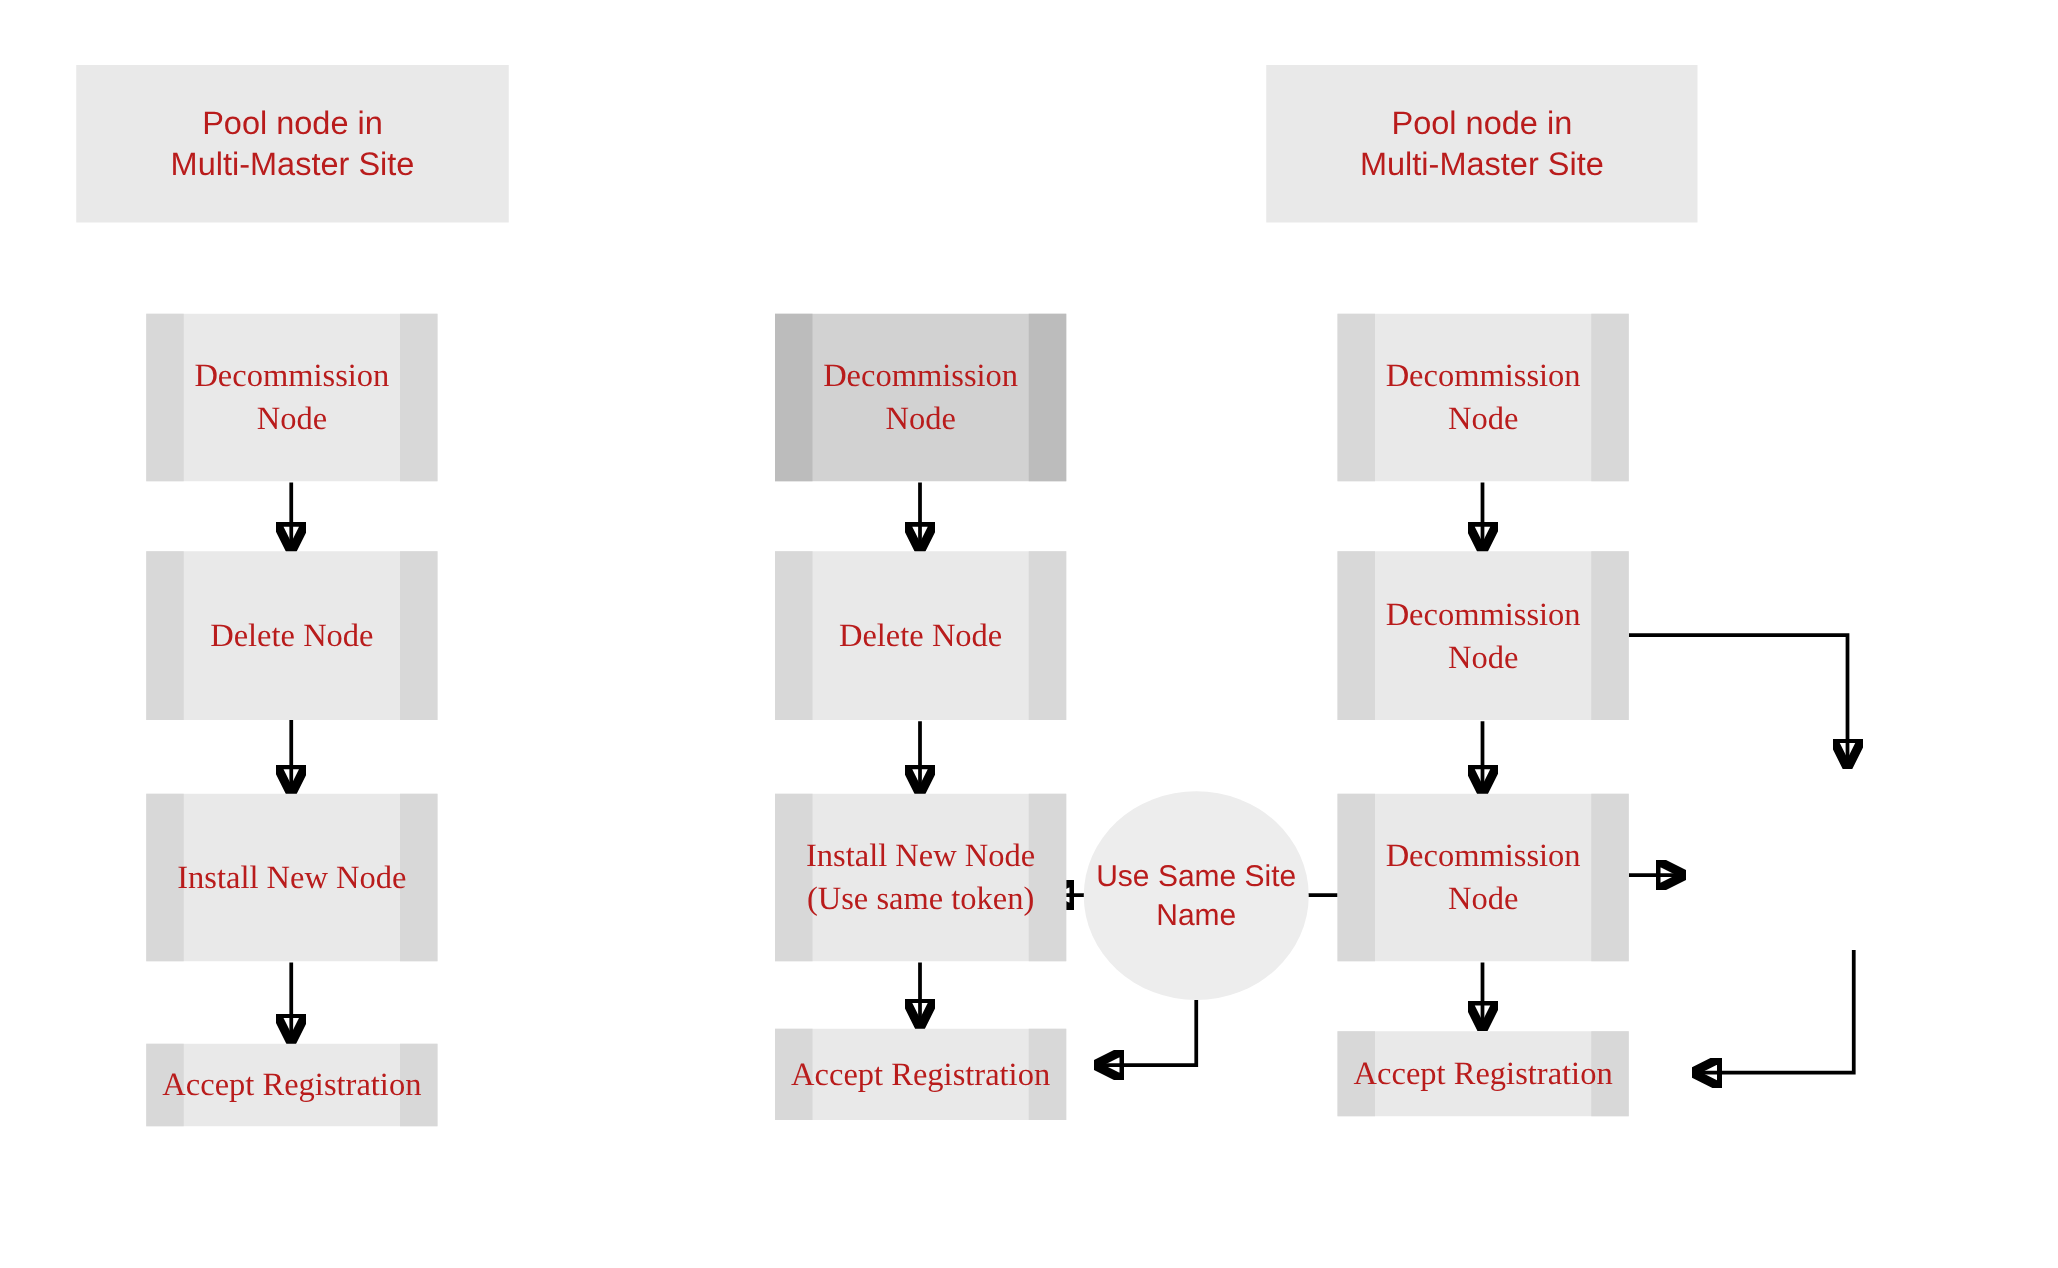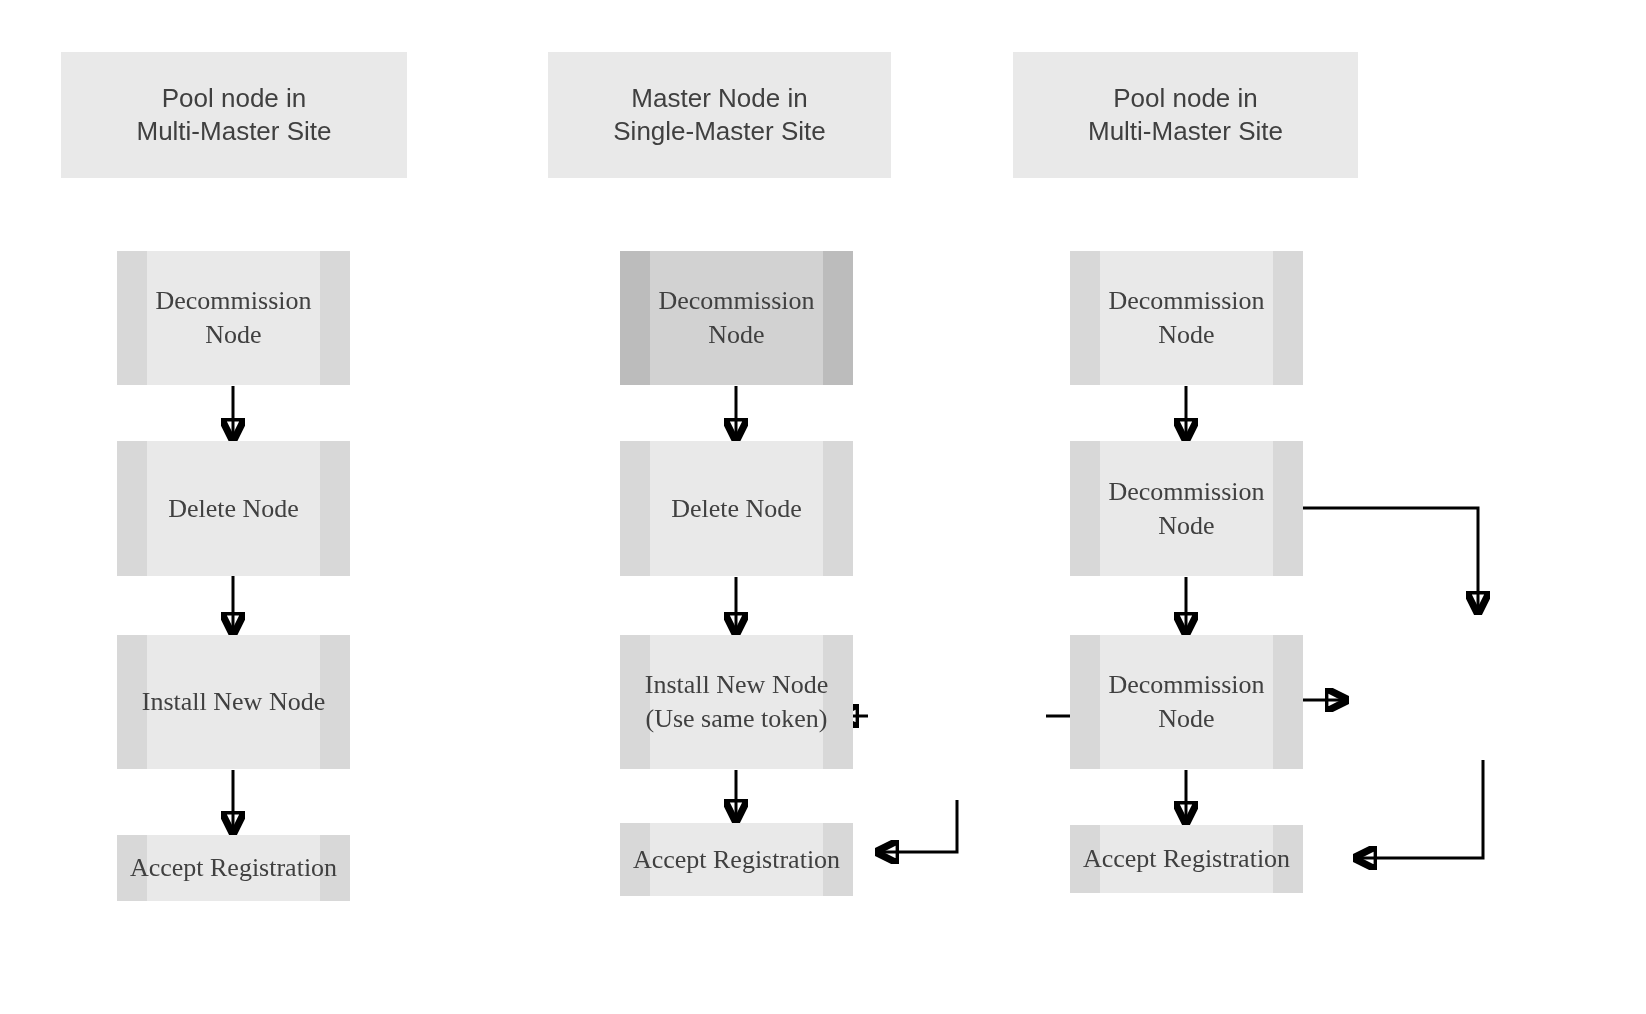--- a/index.html
+++ b/index.html
@@ -1,18 +1,18 @@
 <!DOCTYPE html>
 <html><head>
 <meta charset="utf-8">
 <style>
   html,body{margin:0;padding:0;background:#ffffff;}
   .canvas{
     position:relative;width:1646px;height:1014px;background:#ffffff;overflow:hidden;
-    font-family:"Liberation Sans",sans-serif;color:#404040;
+    font-family:"Liberation Sans",sans-serif;color:#b91c1c;
   }
   .connectors{position:absolute;left:0;top:0;width:1646px;height:1014px;pointer-events:none;}
   .connectors line,.connectors path{stroke:#000;stroke-width:3;fill:none;}
 
   .header{
     position:absolute;top:52px;height:126px;background:#e9e9e9;
     display:flex;align-items:center;justify-content:center;text-align:center;
     font-size:26px;line-height:33px;white-space:pre;
   }
   .box{position:absolute;width:233px;background:#e9e9e9;font-family:Liberation Serif, serif;}
@@ -59,22 +59,20 @@
     <line x1="1046" y1="716" x2="1090" y2="716" marker-end="url(#arrow)"></line>
     <path d="M957,800 L957,852 L880,852" marker-end="url(#arrow)"></path>
 
     <path d="M1303,508 L1478,508 L1478,610" marker-end="url(#arrow)"></path>
     <line x1="1303" y1="700" x2="1344" y2="700" marker-end="url(#arrow)"></line>
     <path d="M1483,760 L1483,858 L1358,858" marker-end="url(#arrow)"></path>
   </svg>
 
   <div class="header" style="left:61px;width:346px">Pool node in
 Multi-Master Site</div>
-  <div class="header" style="left:548px;width:343px">Master Node in
-Single-Master Site</div>
   <div class="header" style="left:1013px;width:345px">Pool node in
 Multi-Master Site</div>
 
   <div class="box" style="left:117px;top:251px;height:134px">
     <div class="bar left"></div>
     <div class="bar right"></div>
     <div class="label">Decommission
 Node</div>
   </div>
   <div class="box" style="left:117px;top:441px;height:135px">
@@ -133,14 +131,16 @@
     <div class="bar right"></div>
     <div class="label">Decommission
 Node</div>
   </div>
   <div class="box" style="left:1070px;top:825px;height:68px">
     <div class="bar left"></div>
     <div class="bar right"></div>
     <div class="label">Accept Registration</div>
   </div>
 
+  <div class="bubble circle">Use Same Site
+Name</div>
 
 </div>
 
 </body></html>

